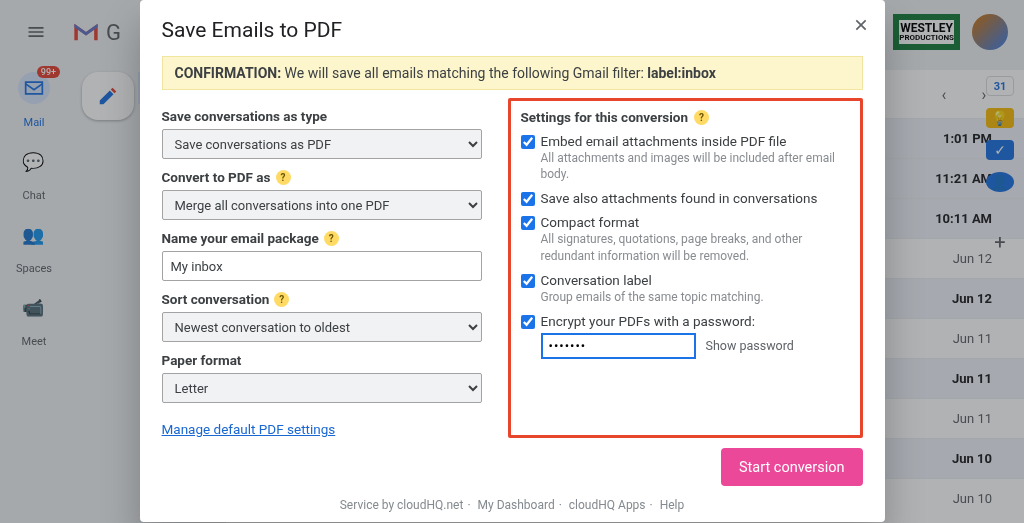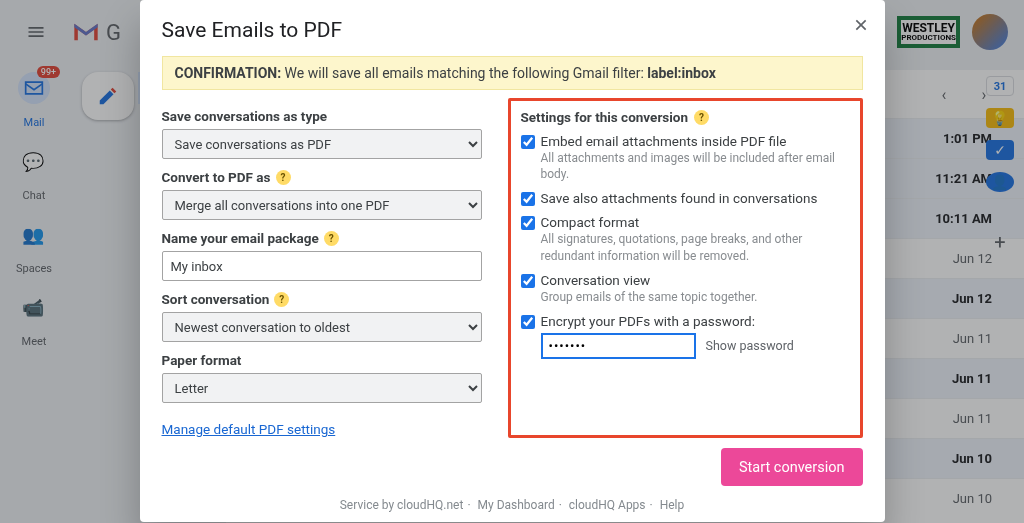--- a/index.html
+++ b/index.html
@@ -4,21 +4,21 @@
 <style>
   * { box-sizing: border-box; margin: 0; padding: 0; font-family: Roboto, Arial, sans-serif; }
   body { width: 1024px; height: 523px; overflow: hidden; background: #eef1f5; position: relative; }
 
   
   .gmail-bg { position: absolute; inset: 0; filter: saturate(0.95); }
   .top-bar { height: 64px; display: flex; align-items: center; padding: 0 16px; gap: 16px; }
   .menu-icon, .icon-btn { width: 40px; height: 40px; border-radius: 50%; display: flex; align-items: center; justify-content: center; color: #5f6368; font-size: 20px; cursor: pointer; }
   .gmail-logo { display:flex; align-items:center; gap:6px; color:#5f6368; font-size:22px; }
   .top-right { margin-left:auto; display:flex; align-items:center; gap:12px; }
-  .westley { background:#fff; border:4px solid #15803d; padding:2px 0; font-weight:700; font-size:12px; text-align:center; line-height:1; }
+  .westley { background:#fff; border:6px solid #15803d; padding:2px 0; font-weight:700; font-size:12px; text-align:center; line-height:1; }
   .avatar { width:36px; height:36px; border-radius:50%; background:linear-gradient(135deg,#d97706,#3b82f6); }
 
   .left-rail { position:absolute; top:64px; left:0; width:68px; height:calc(100% - 64px); display:flex; flex-direction:column; align-items:center; padding-top:4px; gap:8px; }
   .rail-item { width:56px; display:flex; flex-direction:column; align-items:center; font-size:11px; color:#5f6368; gap:12px; padding:4px 0; border-radius:16px; position:relative; }
   .rail-item.active { color:#1a73e8; }
   .rail-icon { width:32px; height:32px; border-radius:16px; display:flex; align-items:center; justify-content:center; font-size:18px; }
   .rail-item.active .rail-icon { background:#d3e3fd; }
   .badge99 { position:absolute; top:-2px; right:2px; background:#ea4335; color:#fff; font-size:9px; padding:1px 4px; border-radius:8px; font-weight:500;}
 
   .gmail-body { position:absolute; left:68px; top:64px; right:0; bottom:0; display:flex; }
@@ -309,23 +309,23 @@
           <label class="opt-head">
             <input type="checkbox" checked="" style="">
             <span>Compact format</span>
           </label>
           <div class="opt-desc">All signatures, quotations, page breaks, and other redundant information will be removed.</div>
         </div>
 
         <div class="opt">
           <label class="opt-head">
             <input type="checkbox" checked="" style="">
-            <span>Conversation view</span>
-          </label>
-          <div class="opt-desc">Group emails of the same topic together.</div>
+            <span>Conversation label</span>
+          </label>
+          <div class="opt-desc">Group emails of the same topic matching.</div>
         </div>
 
         <div class="opt">
           <label class="opt-head">
             <input type="checkbox" checked="" style="">
             <span>Encrypt your PDFs with a password:</span>
           </label>
           <div class="pwd-row">
             <input type="text" value="•••••••" style="">
             <span class="show-pwd">Show password</span>

